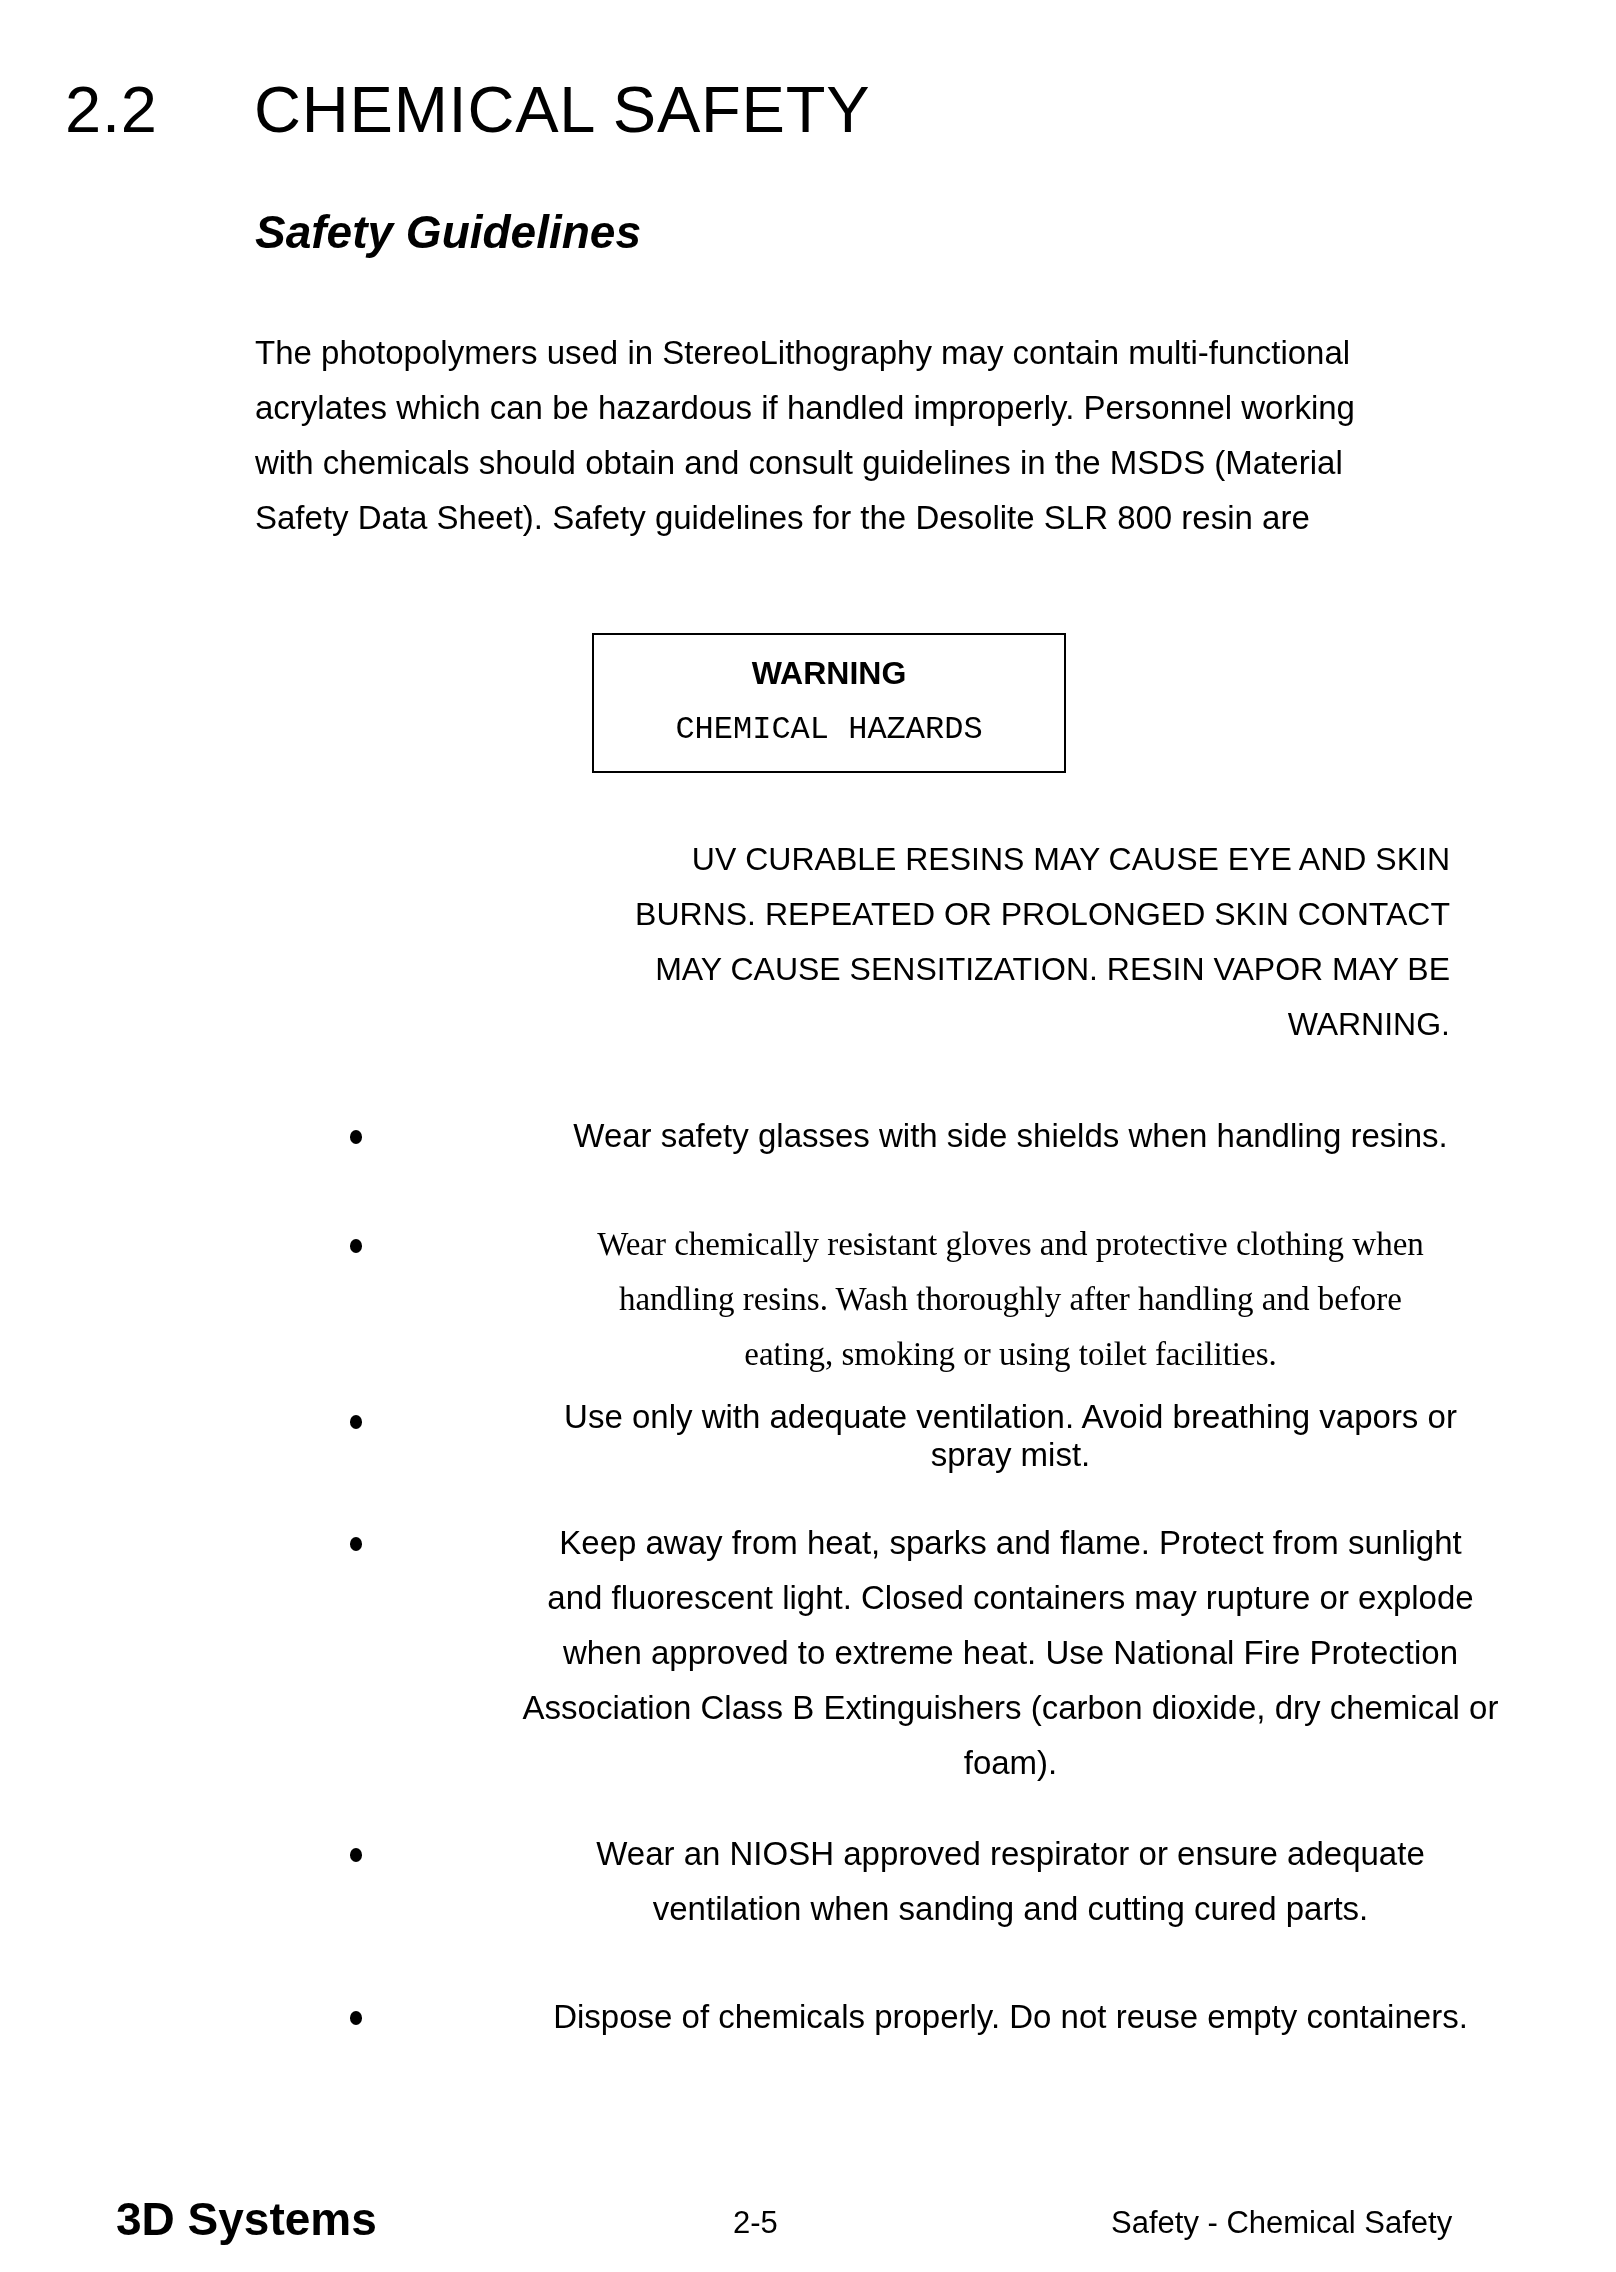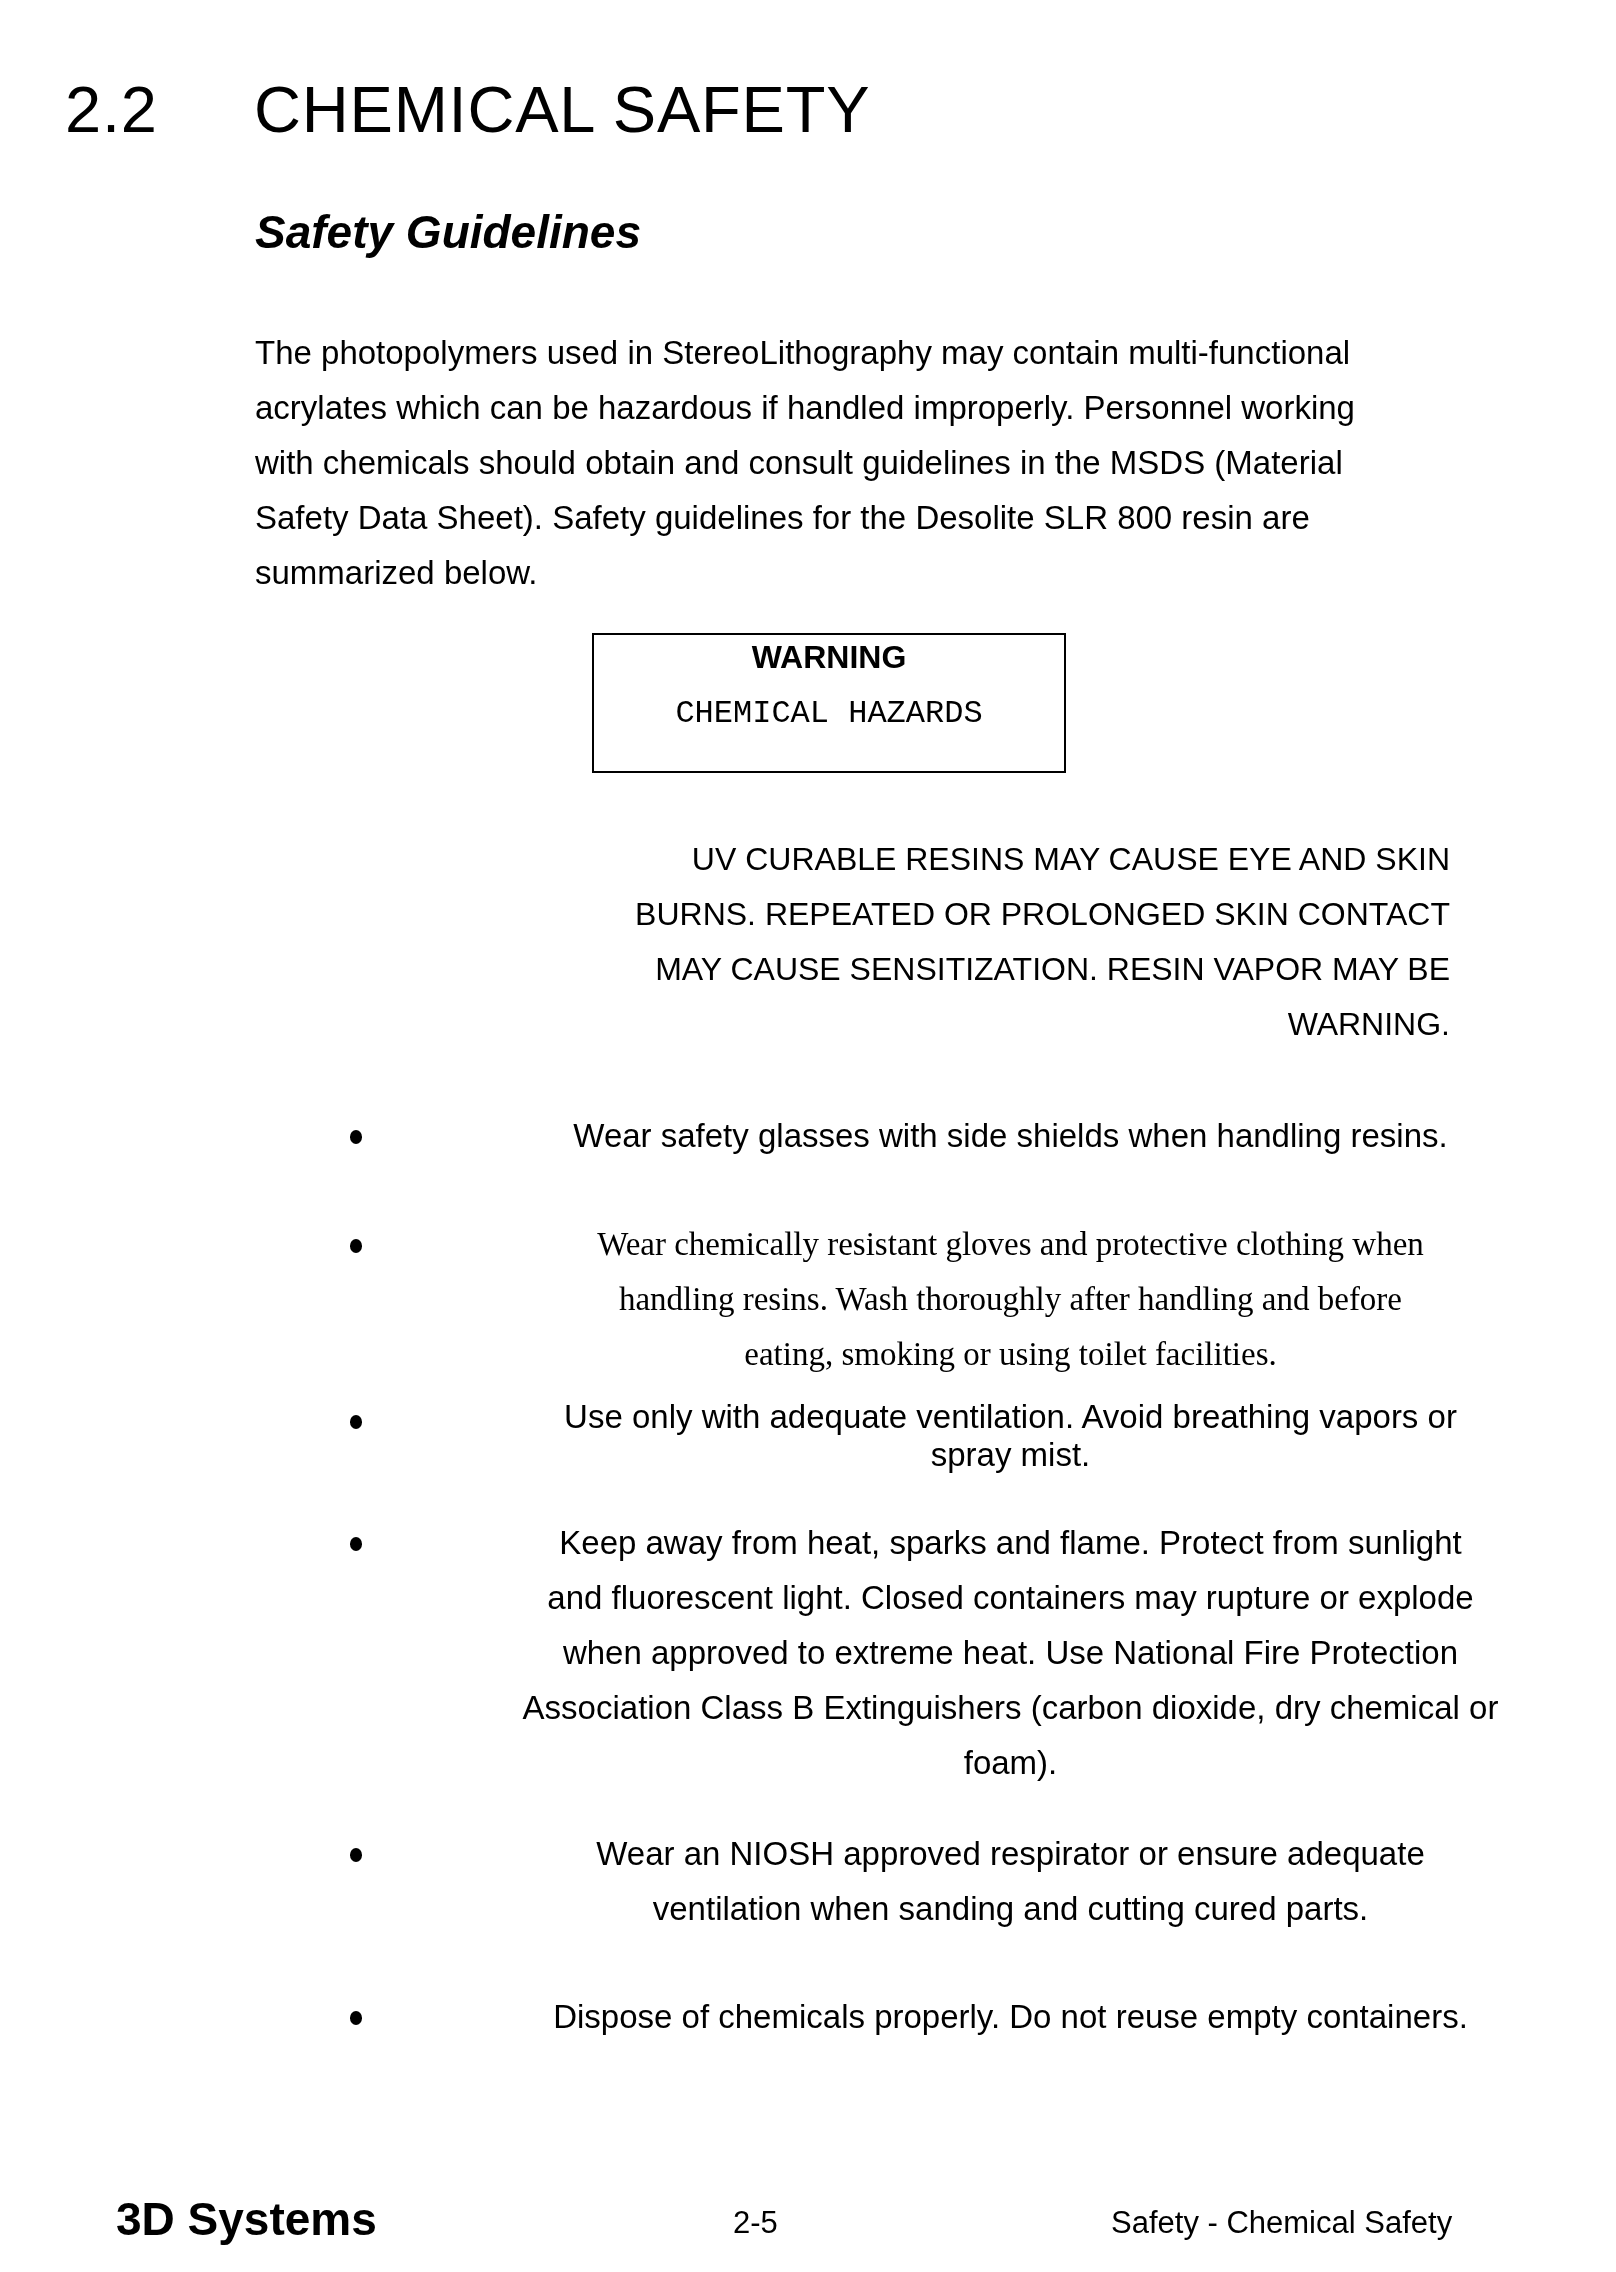--- a/index.html
+++ b/index.html
@@ -47,21 +47,21 @@
 
   .warning-box {
     left: 592px;
     top: 633px;
     width: 470px;
     height: 136px;
     border: 2.5px solid #000;
     text-align: center;
     font-size: 32px;
   }
-  .warning-title { margin-top: 2px; line-height: 41px; font-weight: bold; }
+  .warning-title { margin-top: 18px; line-height: 41px; font-weight: bold; }
   .warning-sub { margin-top: 15px; line-height: 41px; font-family: Liberation Mono, monospace; }
 
   .hazard-text {
     left: 457px;
     top: 832px;
     width: 993px;
     font-size: 32px;
     line-height: 55px;
   }
   .hazard-text .line { display: block; white-space: nowrap; text-align: right; }
@@ -114,21 +114,20 @@
   <span class="section-number">2.2</span><span>CHEMICAL SAFETY</span>
 </div>
 
 <div class="abs subheading">Safety Guidelines</div>
 
 <div class="abs intro">
   <span class="line">The photopolymers used in StereoLithography may contain multi-functional</span>
   <span class="line">acrylates which can be hazardous if handled improperly.  Personnel working</span>
   <span class="line">with chemicals should obtain and consult guidelines in the MSDS (Material</span>
   <span class="line">Safety Data Sheet).  Safety guidelines for the Desolite SLR 800 resin are</span>
-  <span class="line">summarized below.</span>
 </div>
 
 <div class="abs warning-box">
   <div class="warning-title">WARNING</div>
   <div class="warning-sub">CHEMICAL HAZARDS</div>
 </div>
 
 <div class="abs hazard-text">
   <span class="line">UV CURABLE RESINS MAY CAUSE EYE AND SKIN</span>
   <span class="line">BURNS.  REPEATED OR PROLONGED SKIN CONTACT</span>

